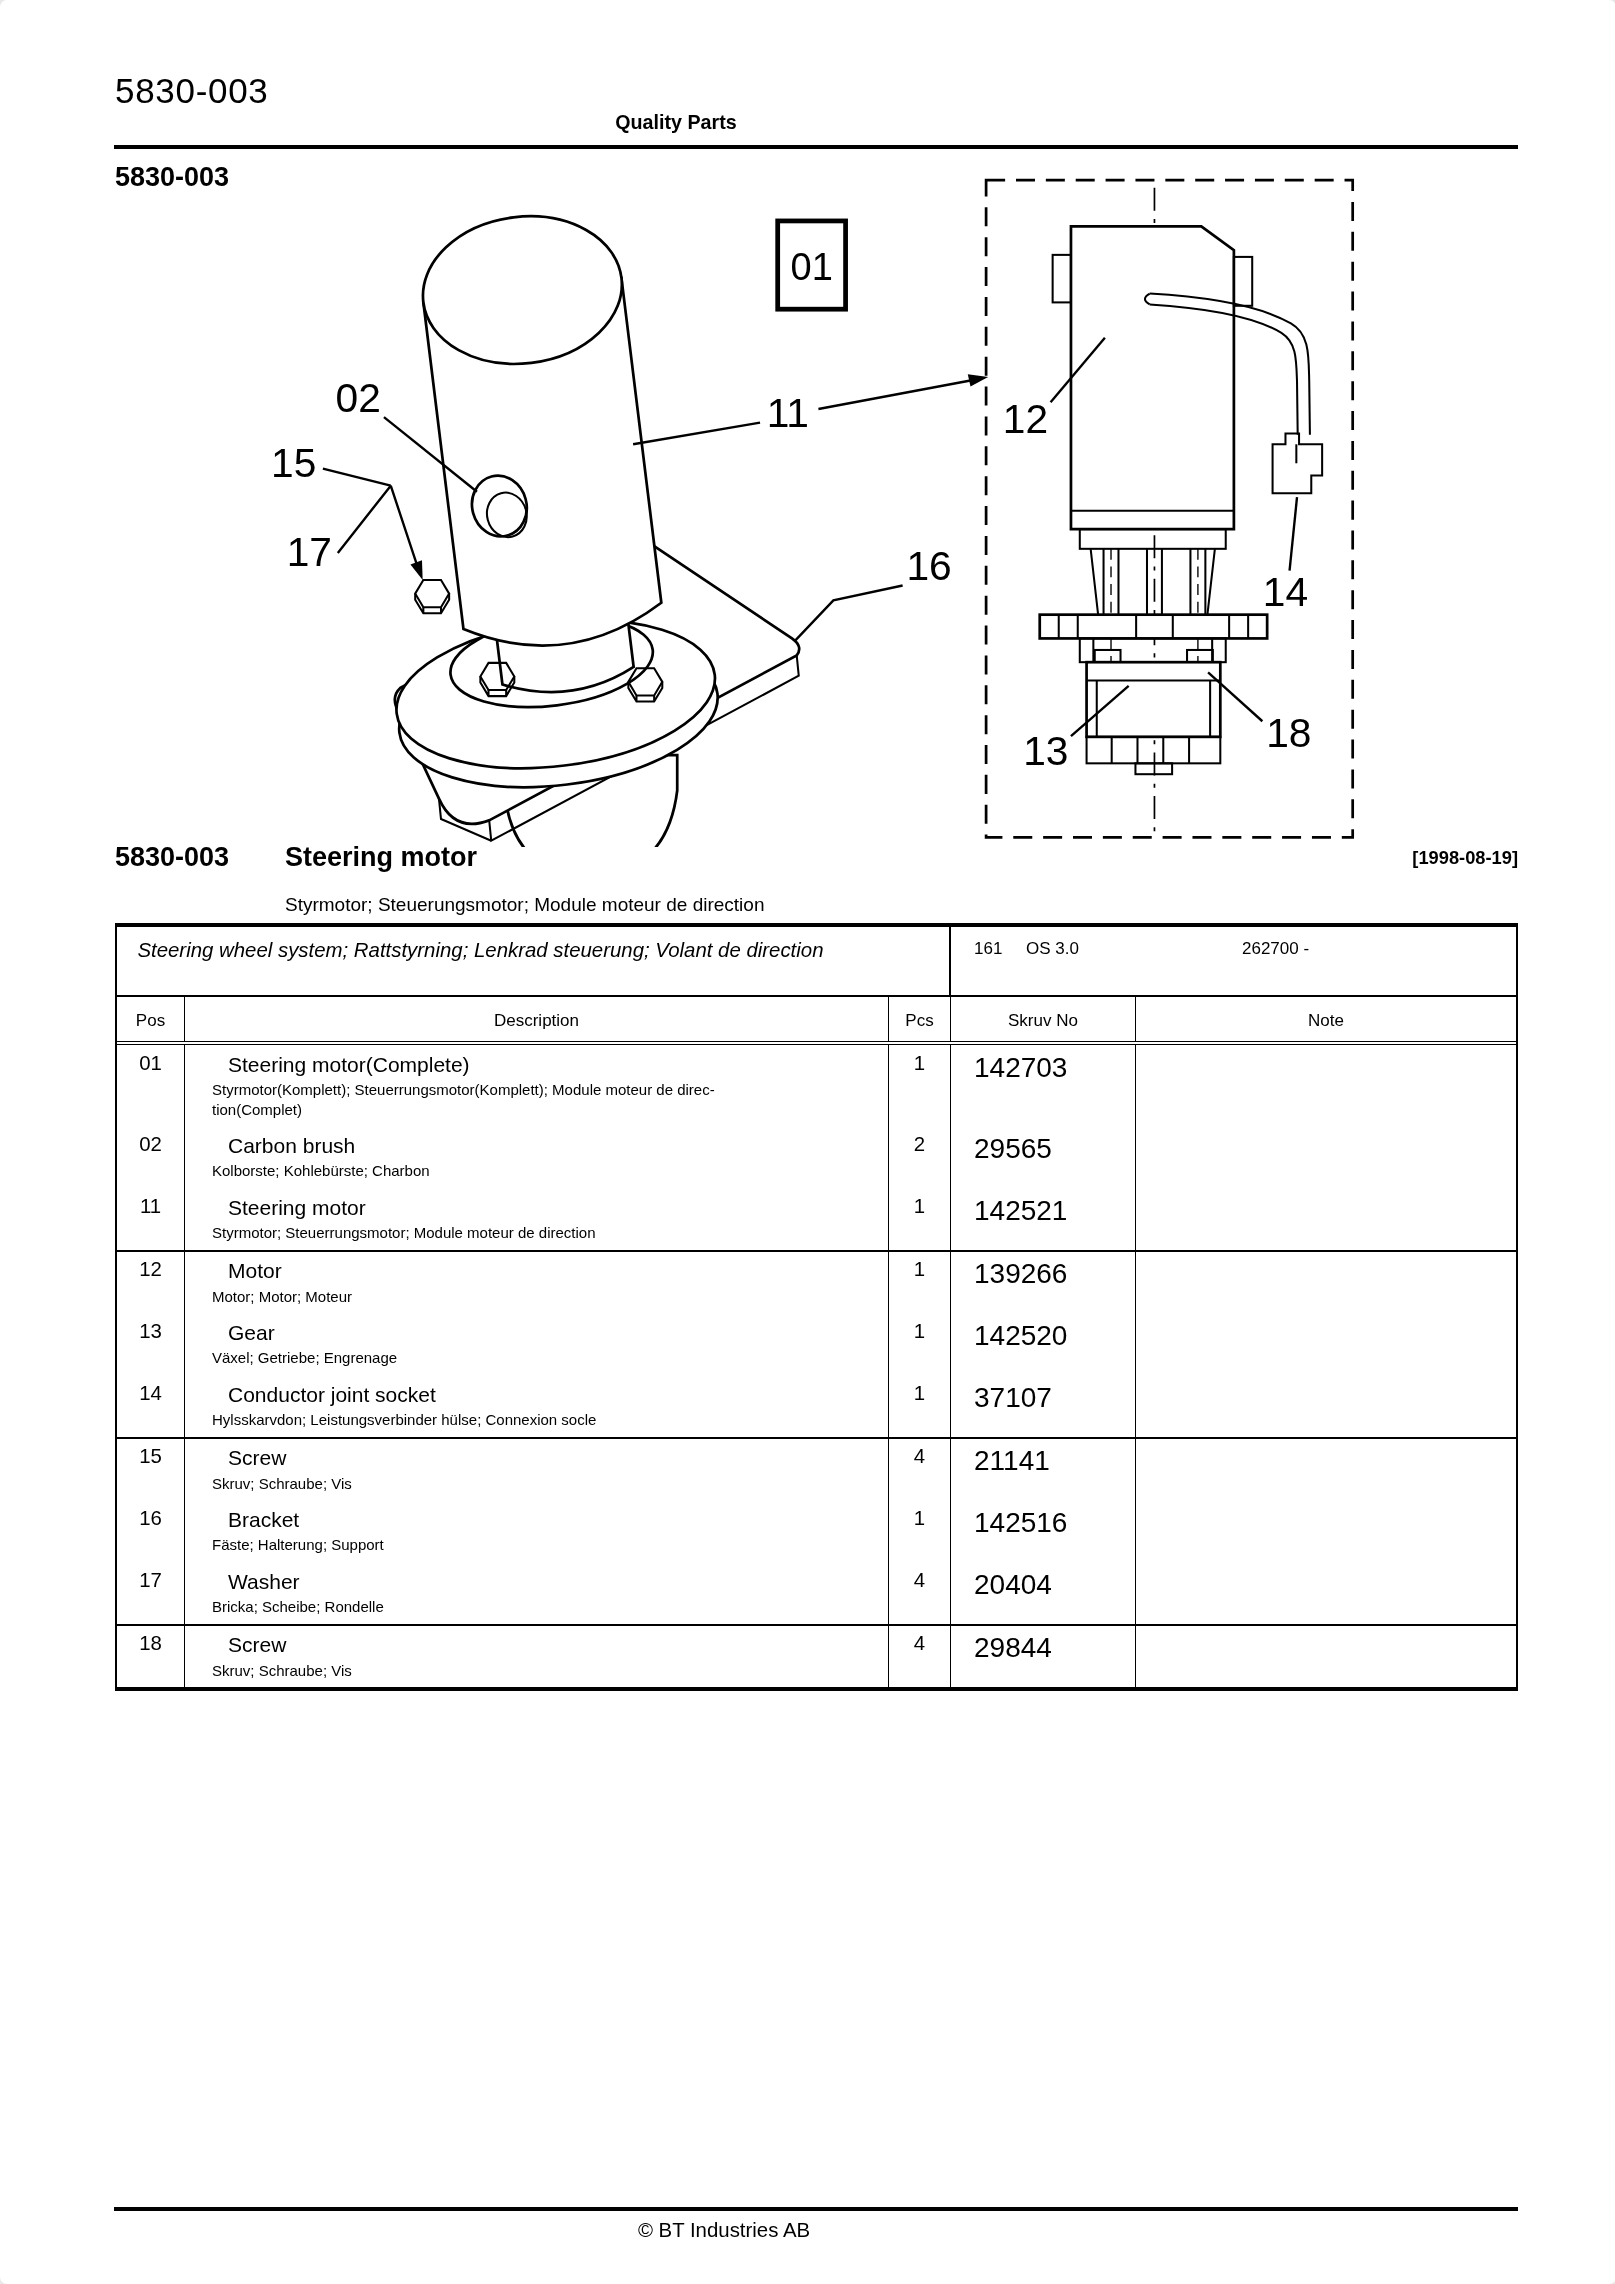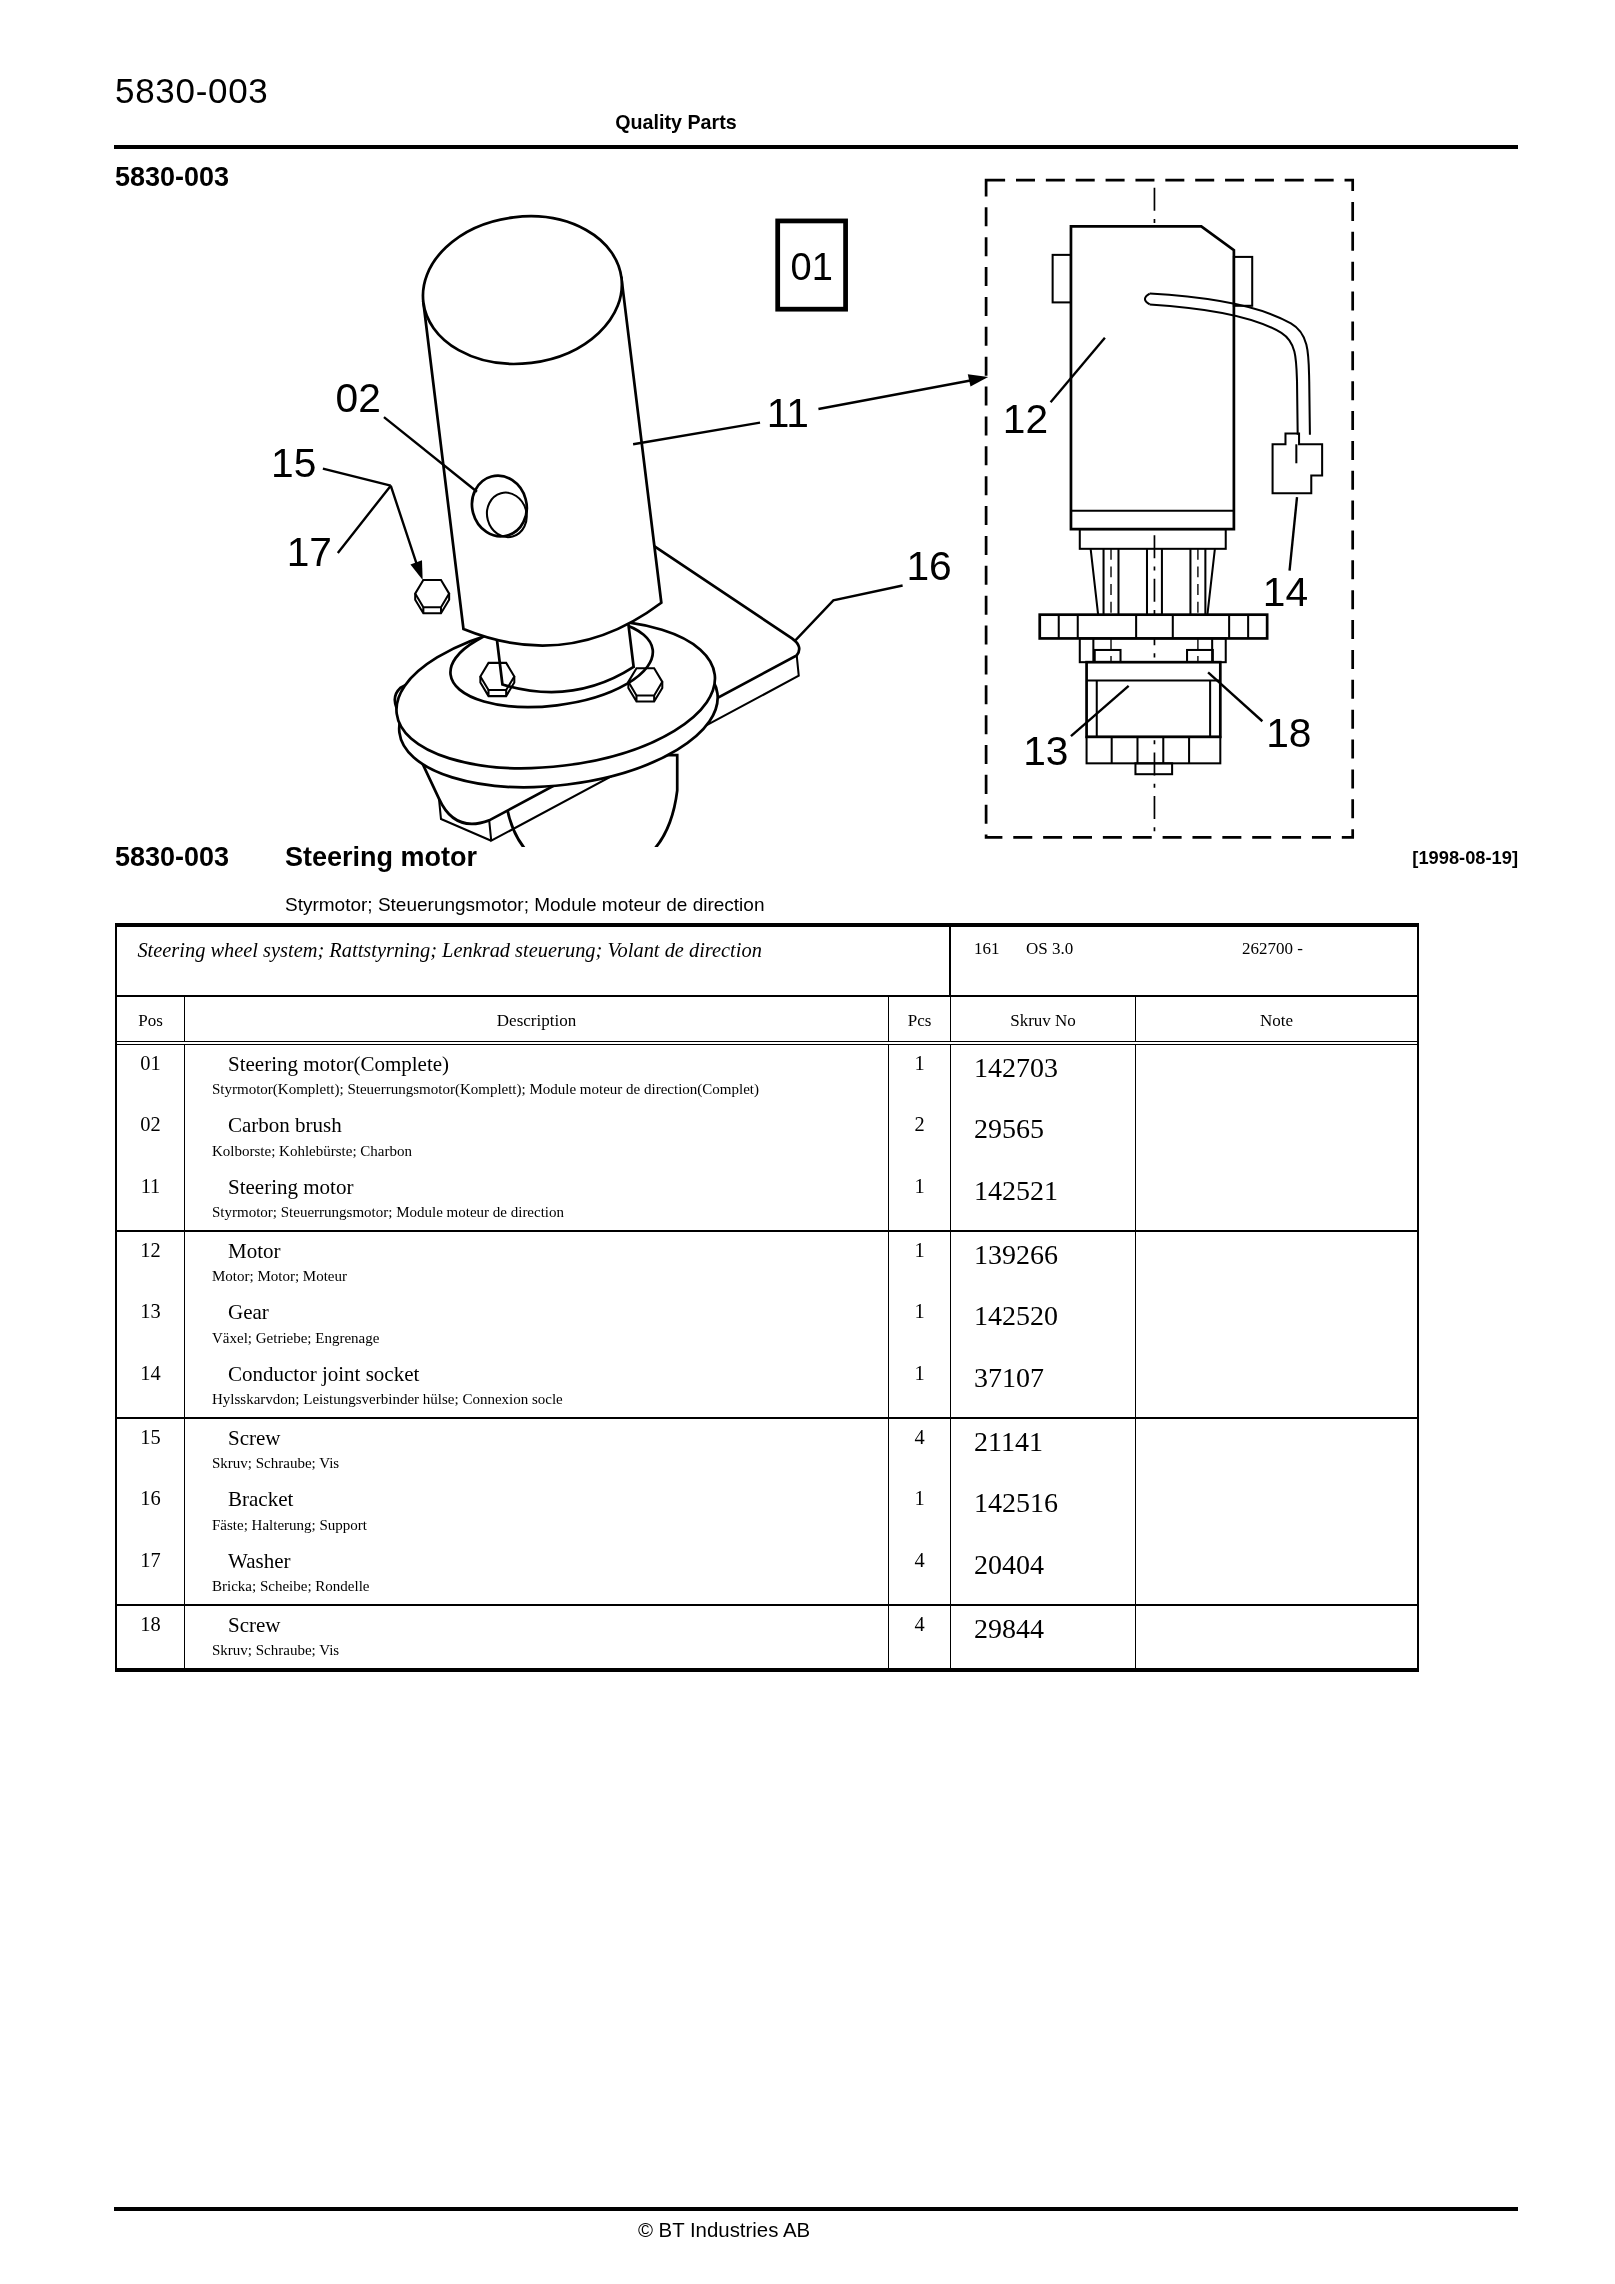--- a/index.html
+++ b/index.html
@@ -1,39 +1,39 @@
 <!DOCTYPE html>
 <html style="font-size:11px"><head>
 <meta charset="utf-8">
 <style>
   html,body{margin:0;padding:0;background:#e8e8e8;}
   .page{position:relative;width:1616px;height:2284px;background:#ffffff;
-        font-family:"Liberation Sans",sans-serif;color:#000;overflow:hidden;}
+        font-family:"Liberation Sans",sans-serif;color:#000;overflow:hidden;border-radius:7px;}
   
   .doc-code{position:absolute;left:115px;top:71px;font-size:35px;font-weight:400;letter-spacing:0.7px;}
   .center-title{position:absolute;left:0;top:111px;width:1352px;text-align:center;font-size:19.7px;font-weight:700;}
   .rule-top{position:absolute;left:114px;top:145px;width:1404px;height:4.1px;background:#000;}
   .doc-code-bold{position:absolute;left:115px;top:162px;font-size:27px;font-weight:700;}
   
   .diagram{position:absolute;left:107px;top:178px;}
   .diagram svg text{font-family:"Liberation Sans",sans-serif;}
   .callout{font-size:60px;fill:#000;text-anchor:middle;}
   .ln{stroke:#000;fill:none;}
   .art{stroke:#000;stroke-width:4;fill:#fff;}
   .artn{stroke:#000;stroke-width:4;fill:none;}
   .thin{stroke:#000;stroke-width:3;fill:none;}
   
   .sec{position:absolute;left:115px;top:842px;width:1403px;}
   .sec .code{position:absolute;left:0;top:0;font-size:27px;font-weight:700;}
   .sec .title{position:absolute;left:170px;top:0;font-size:27px;font-weight:700;}
   .sec .date{position:absolute;right:0;top:5.4px;font-size:18.3px;font-weight:700;}
   .sec .subtitle{position:absolute;left:170px;top:52px;font-size:19px;font-weight:400;white-space:nowrap;}
   
-  .ptable{position:absolute;left:115px;top:923px;width:1304px;border:2.7px solid #000;
-          border-top-width:4.1px;border-bottom-width:4.8px;box-sizing:border-box;font-family:Liberation Serif, serif;}
+  .ptable{position:absolute;left:115px;top:923px;width:1403px;border:2.7px solid #000;
+          border-top-width:4.1px;border-bottom-width:4.8px;box-sizing:border-box;}
   .band{display:grid;grid-template-columns:832px 1fr;border-bottom:2px solid #000;min-height:68px;}
   .band .b1{padding:11px 17.7px 9.5px 20.4px;font-style:italic;font-size:20.4px;line-height:25px;max-width:781px;box-sizing:content-box;}
   .band .b2{position:relative;border-left:2px solid #000;font-size:17px;}
   .band .b2 .m1{position:absolute;left:23px;top:12.2px;}
   .band .b2 .m2{position:absolute;left:75px;top:12.2px;}
   .band .b2 .m3{position:absolute;left:291px;top:12.2px;}
   .hrow{display:grid;grid-template-columns:67px 704px 62px 185px 1fr;border-bottom:4.8px double #000;}
   .hrow .h{font-size:17px;text-align:center;padding:13.6px 0 10.2px 0;}
   .hrow .h + .h{border-left:1.4px solid #000;}
   .tbody{}

